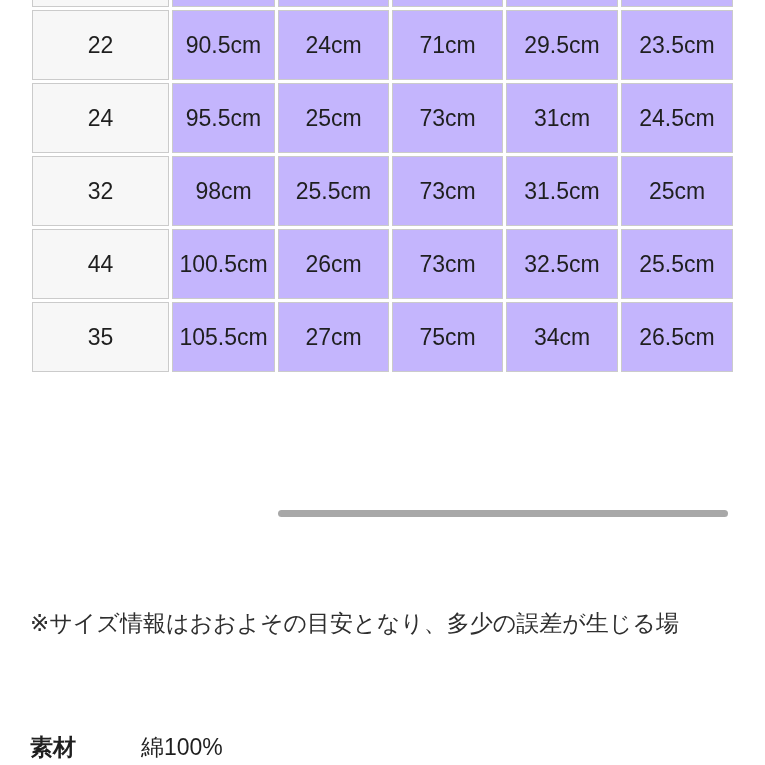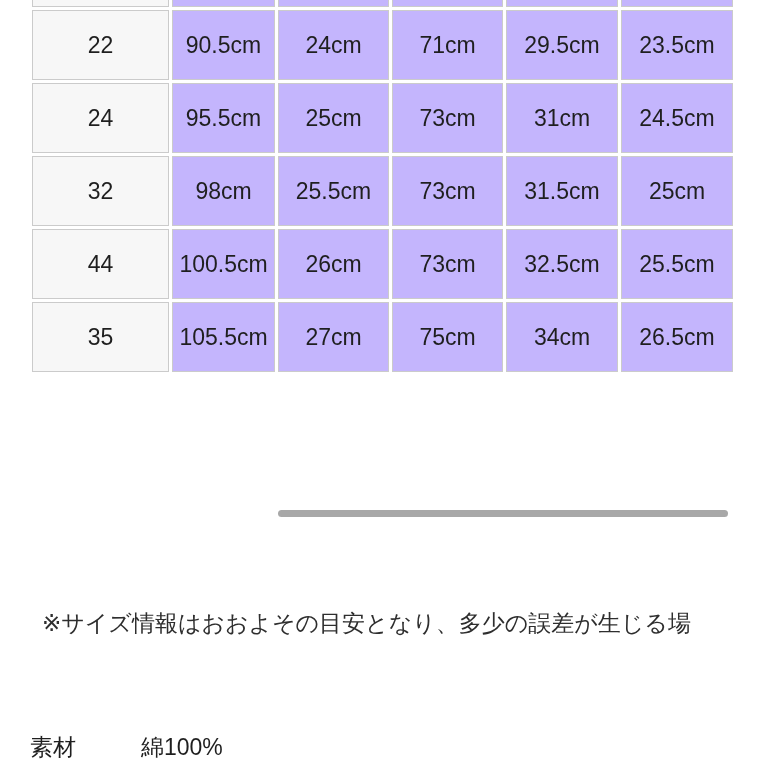--- a/index.html
+++ b/index.html
@@ -46,33 +46,33 @@
   table.size-chart tr.sliver td{height:9px;line-height:0;font-size:0;}
   .hscroll-thumb{
     position:absolute;
     left:249px;top:510px;
     width:450px;height:7px;
     border-radius:4px;
     background:var(--thumb);
   }
   
   .note{
-    position:absolute;left:42px;top:601px;
+    position:absolute;left:30px;top:601px;
     margin:0;width:720px;
     font-size:23px;line-height:44px;
     color:#2e2e2e;
     white-space:nowrap;
   }
   .materials{
     position:absolute;left:30px;top:732px;
     font-size:23px;color:var(--text);
     white-space:nowrap;
   }
   .materials-label{
-    font-weight:normal;
+    font-weight:bold;
     display:inline-block;
     width:111px;
   }
 </style>
 </head>
 <body>
 
 <div id="canvas">
 
   <div class="table-clip">

